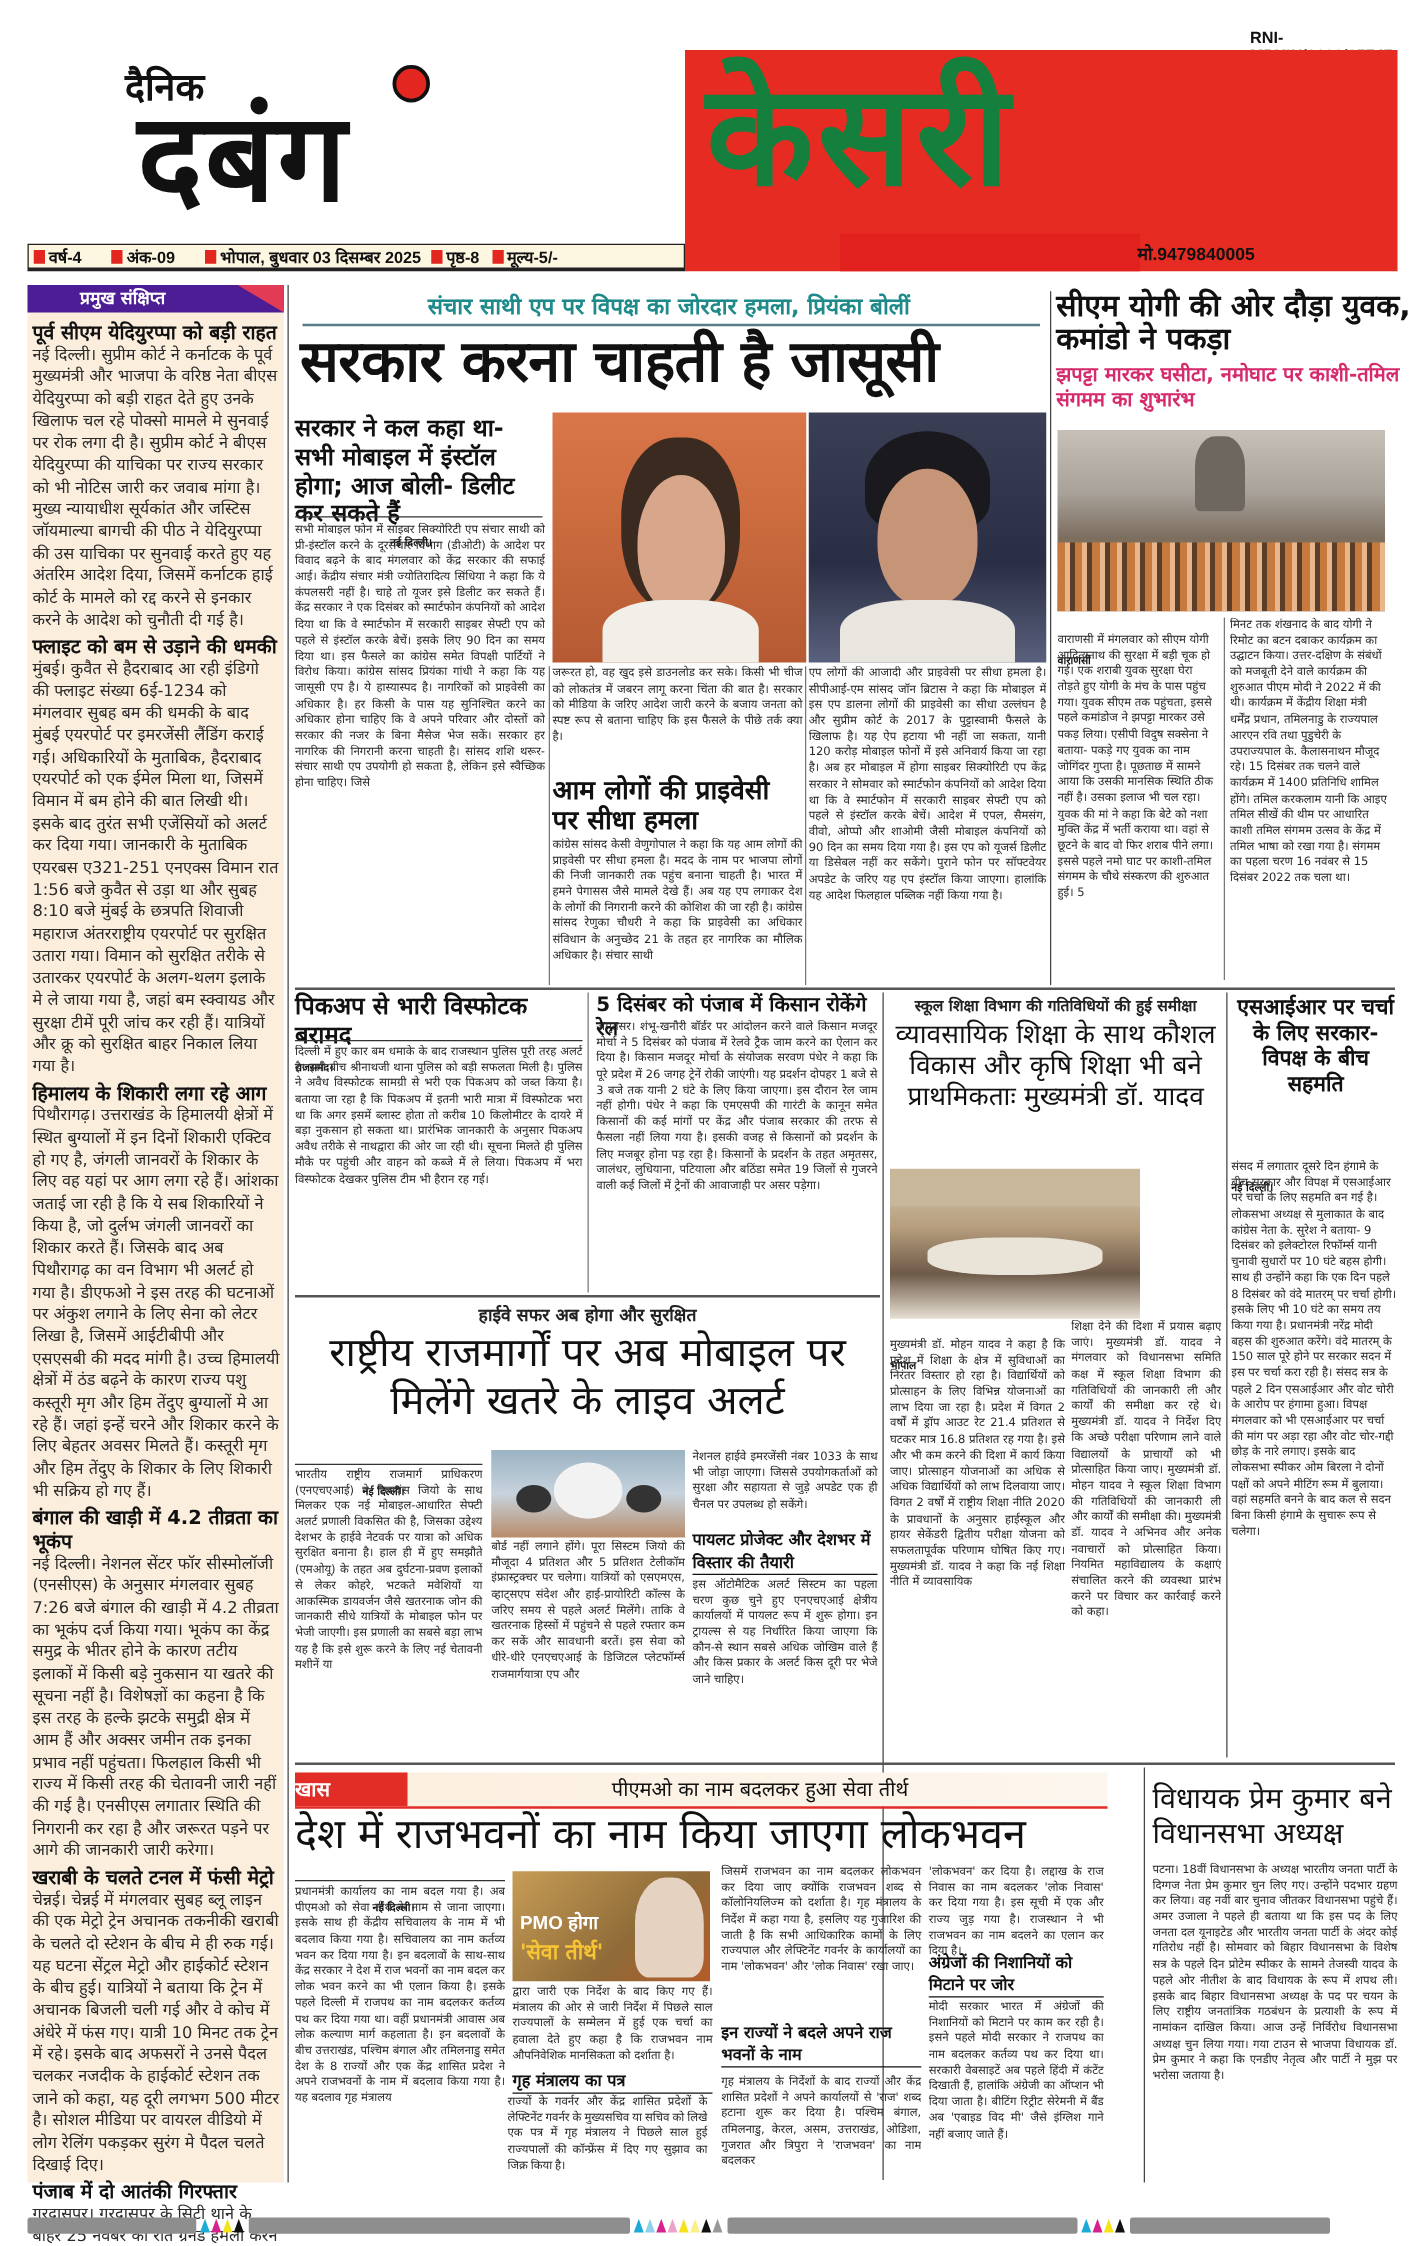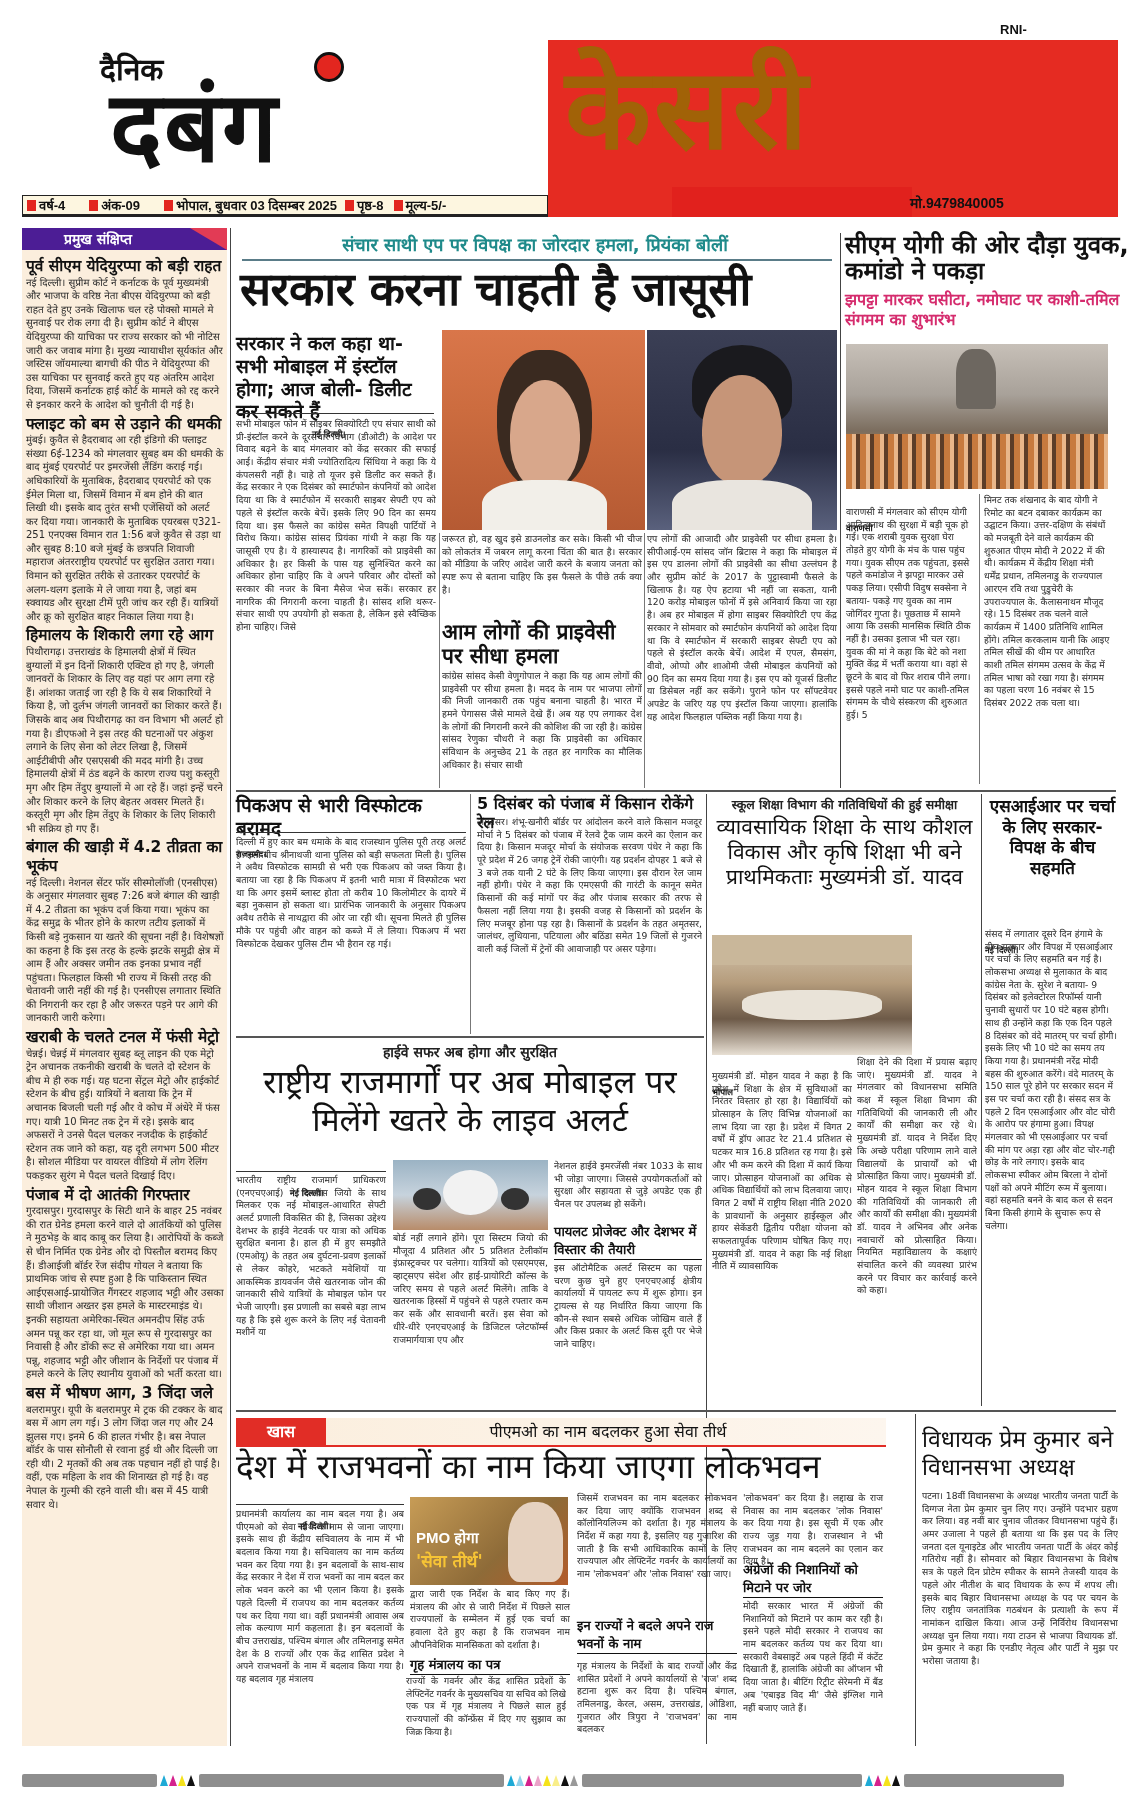--- a/index.html
+++ b/index.html
@@ -5,35 +5,35 @@
   * { box-sizing: border-box; margin: 0; padding: 0; }
   html, body { width: 1139px; height: 1797px; background: #ffffff; overflow: hidden; }
   body { font-family: "DejaVu Sans", sans-serif; color: #1a1a1a; position: relative; }
 
   .abs { position: absolute; }
   .rni { left: 1000px; top: 22px; font-family: "Liberation Sans", sans-serif; font-weight: bold; font-size: 13px; color: #111; }
   .dainik { left: 100px; top: 48px; font-family: "DejaVu Serif", serif; font-weight: bold; font-size: 30px; color: #111; }
   .dabang { left: 110px; top: 78px; font-family: "DejaVu Sans", sans-serif; font-weight: 900; font-size: 98px; color: #111; letter-spacing: 2px; line-height: 1; }
   .dot { left: 314px; top: 52px; width: 30px; height: 30px; border-radius: 50%; background: #e3261f; border: 3px solid #111; }
   .kesari-box { left: 548px; top: 40px; width: 570px; height: 177px; background: #e52b22; }
-  .kesari { left: 565px; top: 48px; font-family: "DejaVu Sans", sans-serif; font-weight: 700; font-size: 112px; color: #a16207; line-height: 1.1; letter-spacing: 3px; }
+  .kesari { left: 565px; top: 48px; font-family: "DejaVu Sans", sans-serif; font-weight: 700; font-size: 112px; color: #15803d; line-height: 1.1; letter-spacing: 3px; }
   .mobile { left: 910px; top: 193px; font-family: "Liberation Sans", sans-serif; font-weight: bold; font-size: 14px; color: #111; }
   .mobile-strip { left: 672px; top: 187px; width: 240px; height: 30px; background: #e1211d; }
 
   .info-bar { left: 22px; top: 195px; width: 526px; height: 22px; background: #fdf6e0; border: 1px solid #222; border-bottom: 3px solid #222; display: flex; align-items: center; gap: 4px; padding-left: 4px; font-family: "Liberation Sans", sans-serif; font-size: 13px; font-weight: bold; color: #111; }
   .info-bar .sq { display: inline-block; width: 9px; height: 11px; background: #e3261f; margin-right: 3px; vertical-align: -1px; }
   .info-bar .item { margin-right: 20px; }
 
   
   .sidebar { left: 22px; top: 228px; width: 205px; height: 1518px; background: #fbeedd; }
   .sb-head { left: 22px; top: 228px; width: 205px; height: 22px; background: #4c1d95; color: #fff; font-weight: bold; font-size: 14px; padding-left: 42px; line-height: 22px; }
   .sb-head-red { left: 190px; top: 228px; width: 37px; height: 22px; background: #e23b55; clip-path: polygon(0 0, 100% 0, 100% 100%); }
   .sb-content { left: 26px; top: 254px; width: 198px; }
   .sb-h { font-weight: bold; font-size: 15.5px; line-height: 1.2; color: #111; margin-top: 3px; }
-  .sb-p { font-size: 10px; line-height: 1.36; color: #2a2a2a; }
+  .sb-p { font-size: 13px; line-height: 1.36; color: #2a2a2a; }
   .vline { background: #444; width: 1px; }
 
   
   .kicker-teal { left: 240px; top: 232px; width: 590px; text-align: center; font-weight: bold; font-size: 18px; color: #1f8a8a; }
   .teal-rule { left: 242px; top: 259px; width: 590px; height: 2px; background: #5a7c88; }
   .lead-head { left: 240px; top: 262px; width: 595px; font-weight: 900; font-size: 46px; color: #111; line-height: 1.2; letter-spacing: -0.5px; }
   .sub-lead { left: 236px; top: 332px; width: 200px; font-weight: bold; font-size: 19px; line-height: 1.2; color: #111; }
   .dateline { font-weight: bold; font-size: 8.5px; color: #111; margin-top: 28px; }
   .col-text { font-size: 9.2px; line-height: 1.38; color: #2a2a2a; text-align: justify; }
 
@@ -57,21 +57,21 @@
   .h2-center { text-align: center; }
   .kicker-dark { font-weight: 700; font-size: 13px; color: #222; text-align: center; }
 
   .photo-meeting { left: 712px; top: 935px; width: 200px; height: 120px; background: linear-gradient(180deg,#d8cbb5 0%,#b59c7c 40%,#6d5a48 70%,#e7dfd3 100%); }
   .photo-plane { left: 569px; top: 1170px; width: 130px; height: 68px; background: linear-gradient(180deg,#9bb3c4 0%,#c7d3dd 50%,#b88c6a 100%); }
   .photo-pmo { left: 410px; top: 1497px; width: 158px; height: 88px; background: linear-gradient(135deg,#c79c56 0%,#8e6b38 60%,#b35b2a 100%); }
 
   .big-head { font-weight: 500; font-size: 35px; line-height: 1.18; color: #111; text-align: center; }
 
   .khas-band { left: 236px; top: 1418px; width: 650px; height: 27px; background: linear-gradient(90deg,#fbeedd 0%,#fdf6ee 100%); }
-  .khas-tag { left: 236px; top: 1418px; width: 90px; height: 27px; background: #e12d26; color: #fff; font-weight: bold; font-size: 16px; text-align: center; line-height: 27px; }
+  .khas-tag { left: 236px; top: 1418px; width: 90px; height: 27px; background: #e12d26; color: #fff; font-weight: bold; font-size: 16px; text-align: left; line-height: 27px; }
   .khas-kicker { left: 330px; top: 1420px; width: 556px; text-align: center; font-weight: 500; font-size: 16px; color: #111; }
   .khas-rule { left: 236px; top: 1445px; width: 650px; height: 2px; background: #e12d26; }
   .rajbhavan-head { left: 236px; top: 1447px; width: 650px; font-weight: 500; font-size: 33px; line-height: 1.2; color: #111; }
 
   .reg-bar { background: #8e8e8e; height: 13px; border-radius: 2px; }
   .tri { display: inline-block; width: 0; height: 0; border-left: 4px solid transparent; border-right: 4px solid transparent; border-bottom: 11px solid #000; margin-right: 1px; }
 </style>
 </head>
 <body>
 

